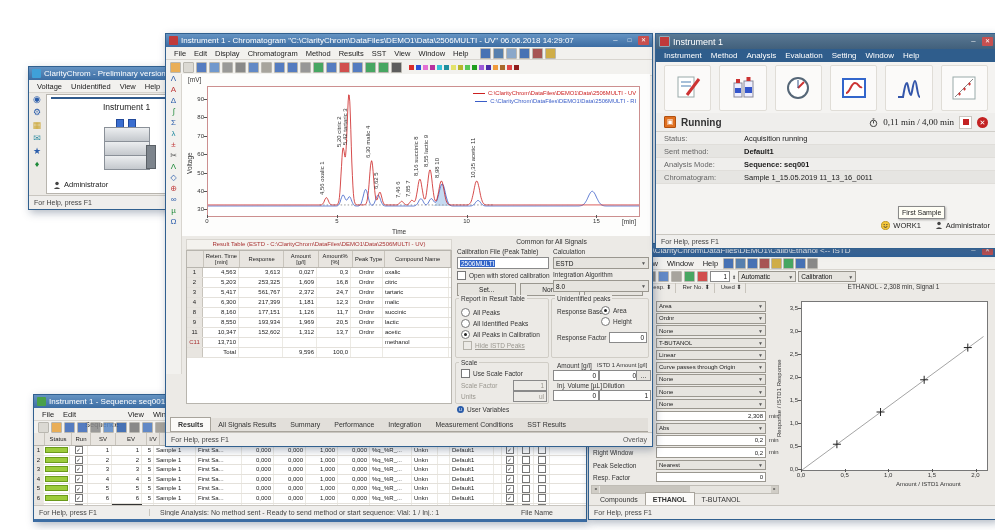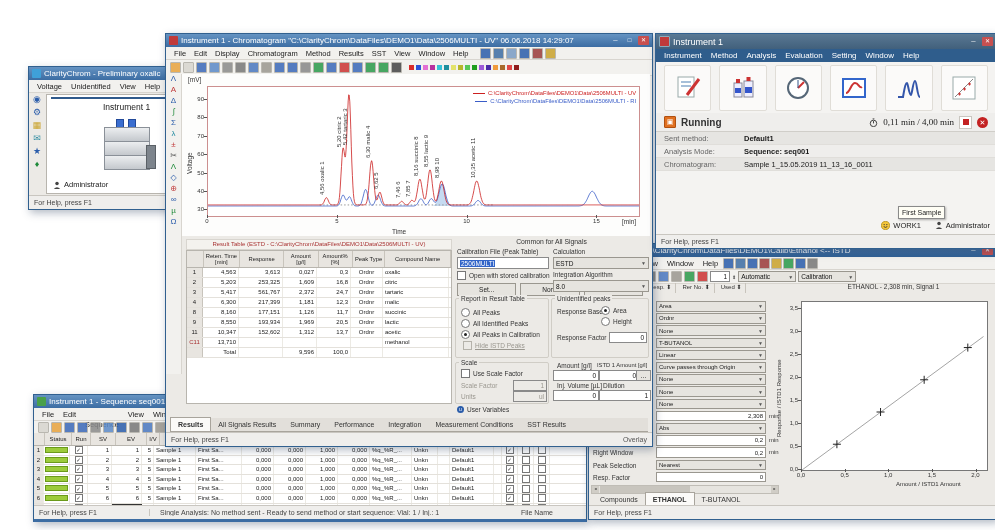--- a/index.html
+++ b/index.html
@@ -36,21 +36,21 @@
             display:flex;align-items:center;justify-content:center;}
 </style>
 </head>
 <body>
 
 <div id="screen">
 
   <div class="win" id="w-main" style="left:28px;top:66px;width:180px;height:142px;z-index:1;">
     <div class="tbar">
       <span class="appico" style="background:#3fa0d8;"></span>
-      <span class="ttl">ClarityChrom - Preliminary oxalic</span>
+      <span class="ttl">ClarityChrom - Preliminary version</span>
       <span class="tb-btn">─</span>
       <span class="tb-btn close">✕</span>
     </div>
     <div class="menubar" id="main-menu">
         <span style="padding: 0px 4px; white-space: nowrap;">Voltage</span>
         <span style="padding: 0px 4px; white-space: nowrap;">Unidentified</span>
         <span style="padding: 0px 4px; white-space: nowrap;">View</span>
         <span style="padding: 0px 4px; white-space: nowrap;">Help</span>
       </div>
     <div style="position:absolute;left:0;top:25px;right:0;bottom:13px;">
@@ -973,20 +973,24 @@
           <line x1="5" y1="6" x2="5" y2="3.4" stroke="#333"></line>
           <line x1="4" y1="1" x2="6" y2="1" stroke="#333"></line>
         </svg>
       <span style="font-size:9px;color:#222;font-family:Liberation Serif, serif;">0,11 min / 4,00 min</span>
       <span style="width:11px;height:11px;background:#fff;border:1px solid #c9c6c0;display:inline-flex;align-items:center;justify-content:center;">
         <span style="width:6px;height:6px;background:#c32222;display:inline-block;"></span>
         </span>
       <span style="width:11px;height:11px;border-radius:50%;background:#c32222;color:#fff;font-size:7px;line-height:11px;text-align:center;">✕</span>
     </div>
     <div id="inst-info" style="position:absolute;left:0;top:98px;right:0;height:84px;font-size:7.5px;">
+        <div style="display: flex; height: 12px; align-items: center; padding: 0px 8px; background: rgb(239, 238, 236); border-bottom: 1px solid rgb(224, 222, 218);">
+          <span style="width: 80px; color: rgb(102, 102, 102); flex: 0 0 auto;">Status:</span>
+          <span style="color: rgb(26, 26, 26); white-space: nowrap; overflow: hidden;">Acquisition running</span>
+        </div>
         <div style="display: flex; height: 12px; align-items: center; padding: 0px 8px; background: rgb(230, 229, 226); border-bottom: 1px solid rgb(224, 222, 218);">
           <span style="width: 80px; color: rgb(102, 102, 102); flex: 0 0 auto;">Sent method:</span>
           <span style="color: rgb(26, 26, 26); white-space: nowrap; overflow: hidden; font-weight: bold;">Default1</span>
         </div>
         <div style="display: flex; height: 12px; align-items: center; padding: 0px 8px; background: rgb(239, 238, 236); border-bottom: 1px solid rgb(224, 222, 218);">
           <span style="width: 80px; color: rgb(102, 102, 102); flex: 0 0 auto;">Analysis Mode:</span>
           <span style="color: rgb(26, 26, 26); white-space: nowrap; overflow: hidden; font-weight: bold;">Sequence: seq001</span>
         </div>
         <div style="display: flex; height: 12px; align-items: center; padding: 0px 8px; background: rgb(230, 229, 226); border-bottom: 1px solid rgb(224, 222, 218);">
           <span style="width: 80px; color: rgb(102, 102, 102); flex: 0 0 auto;">Chromatogram:</span>

